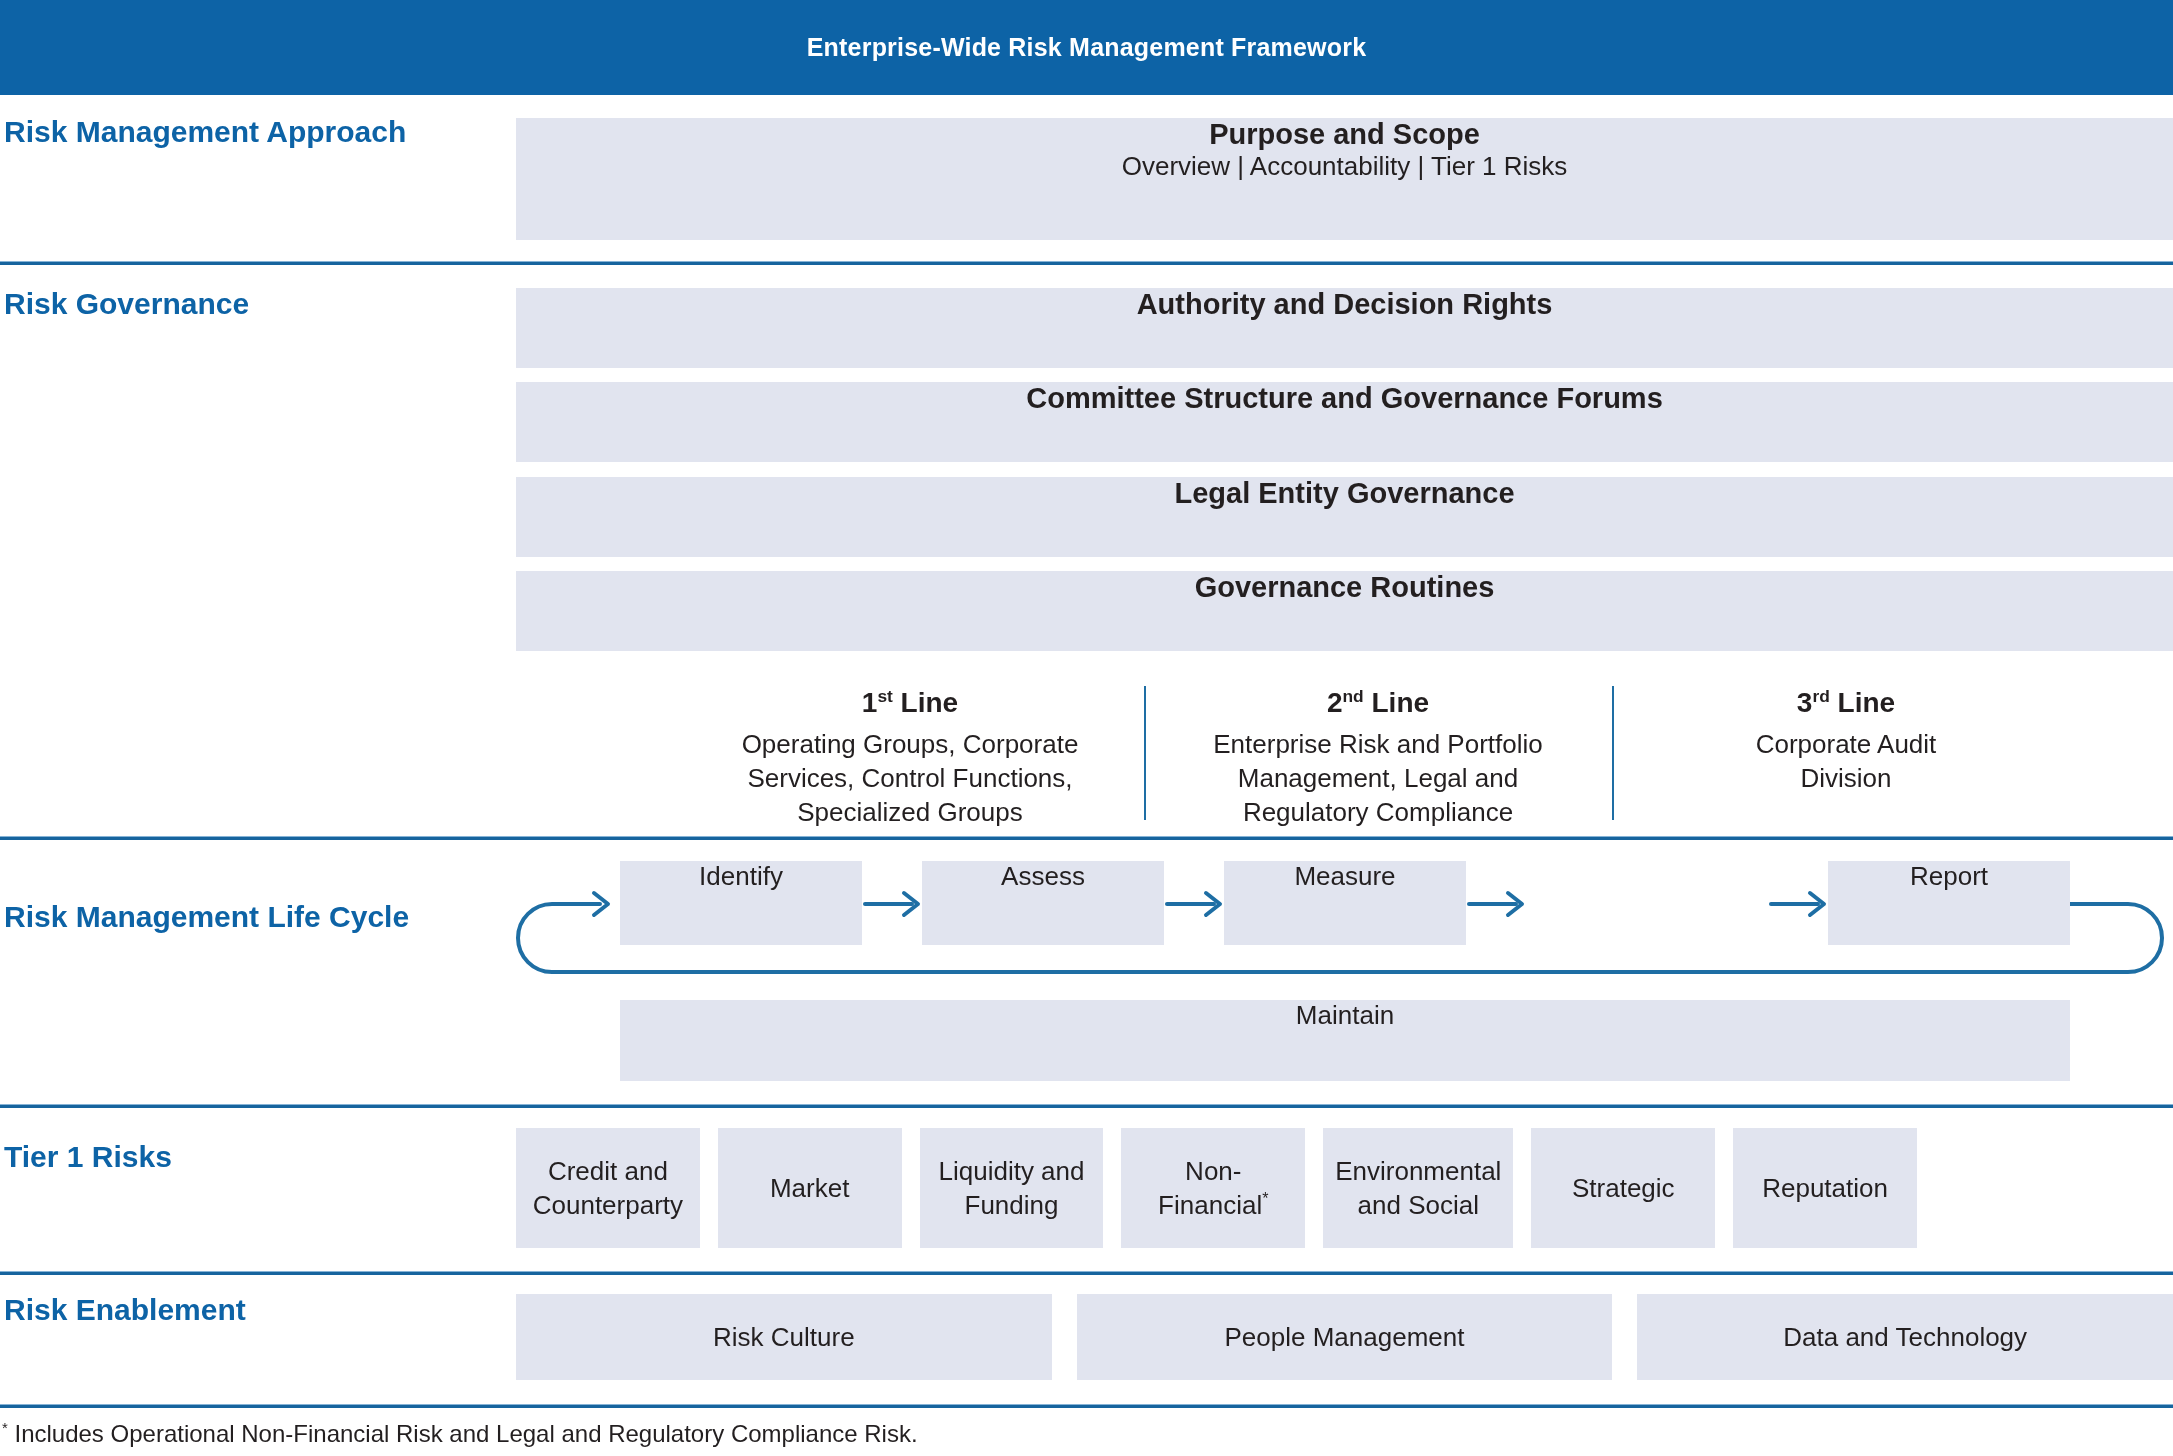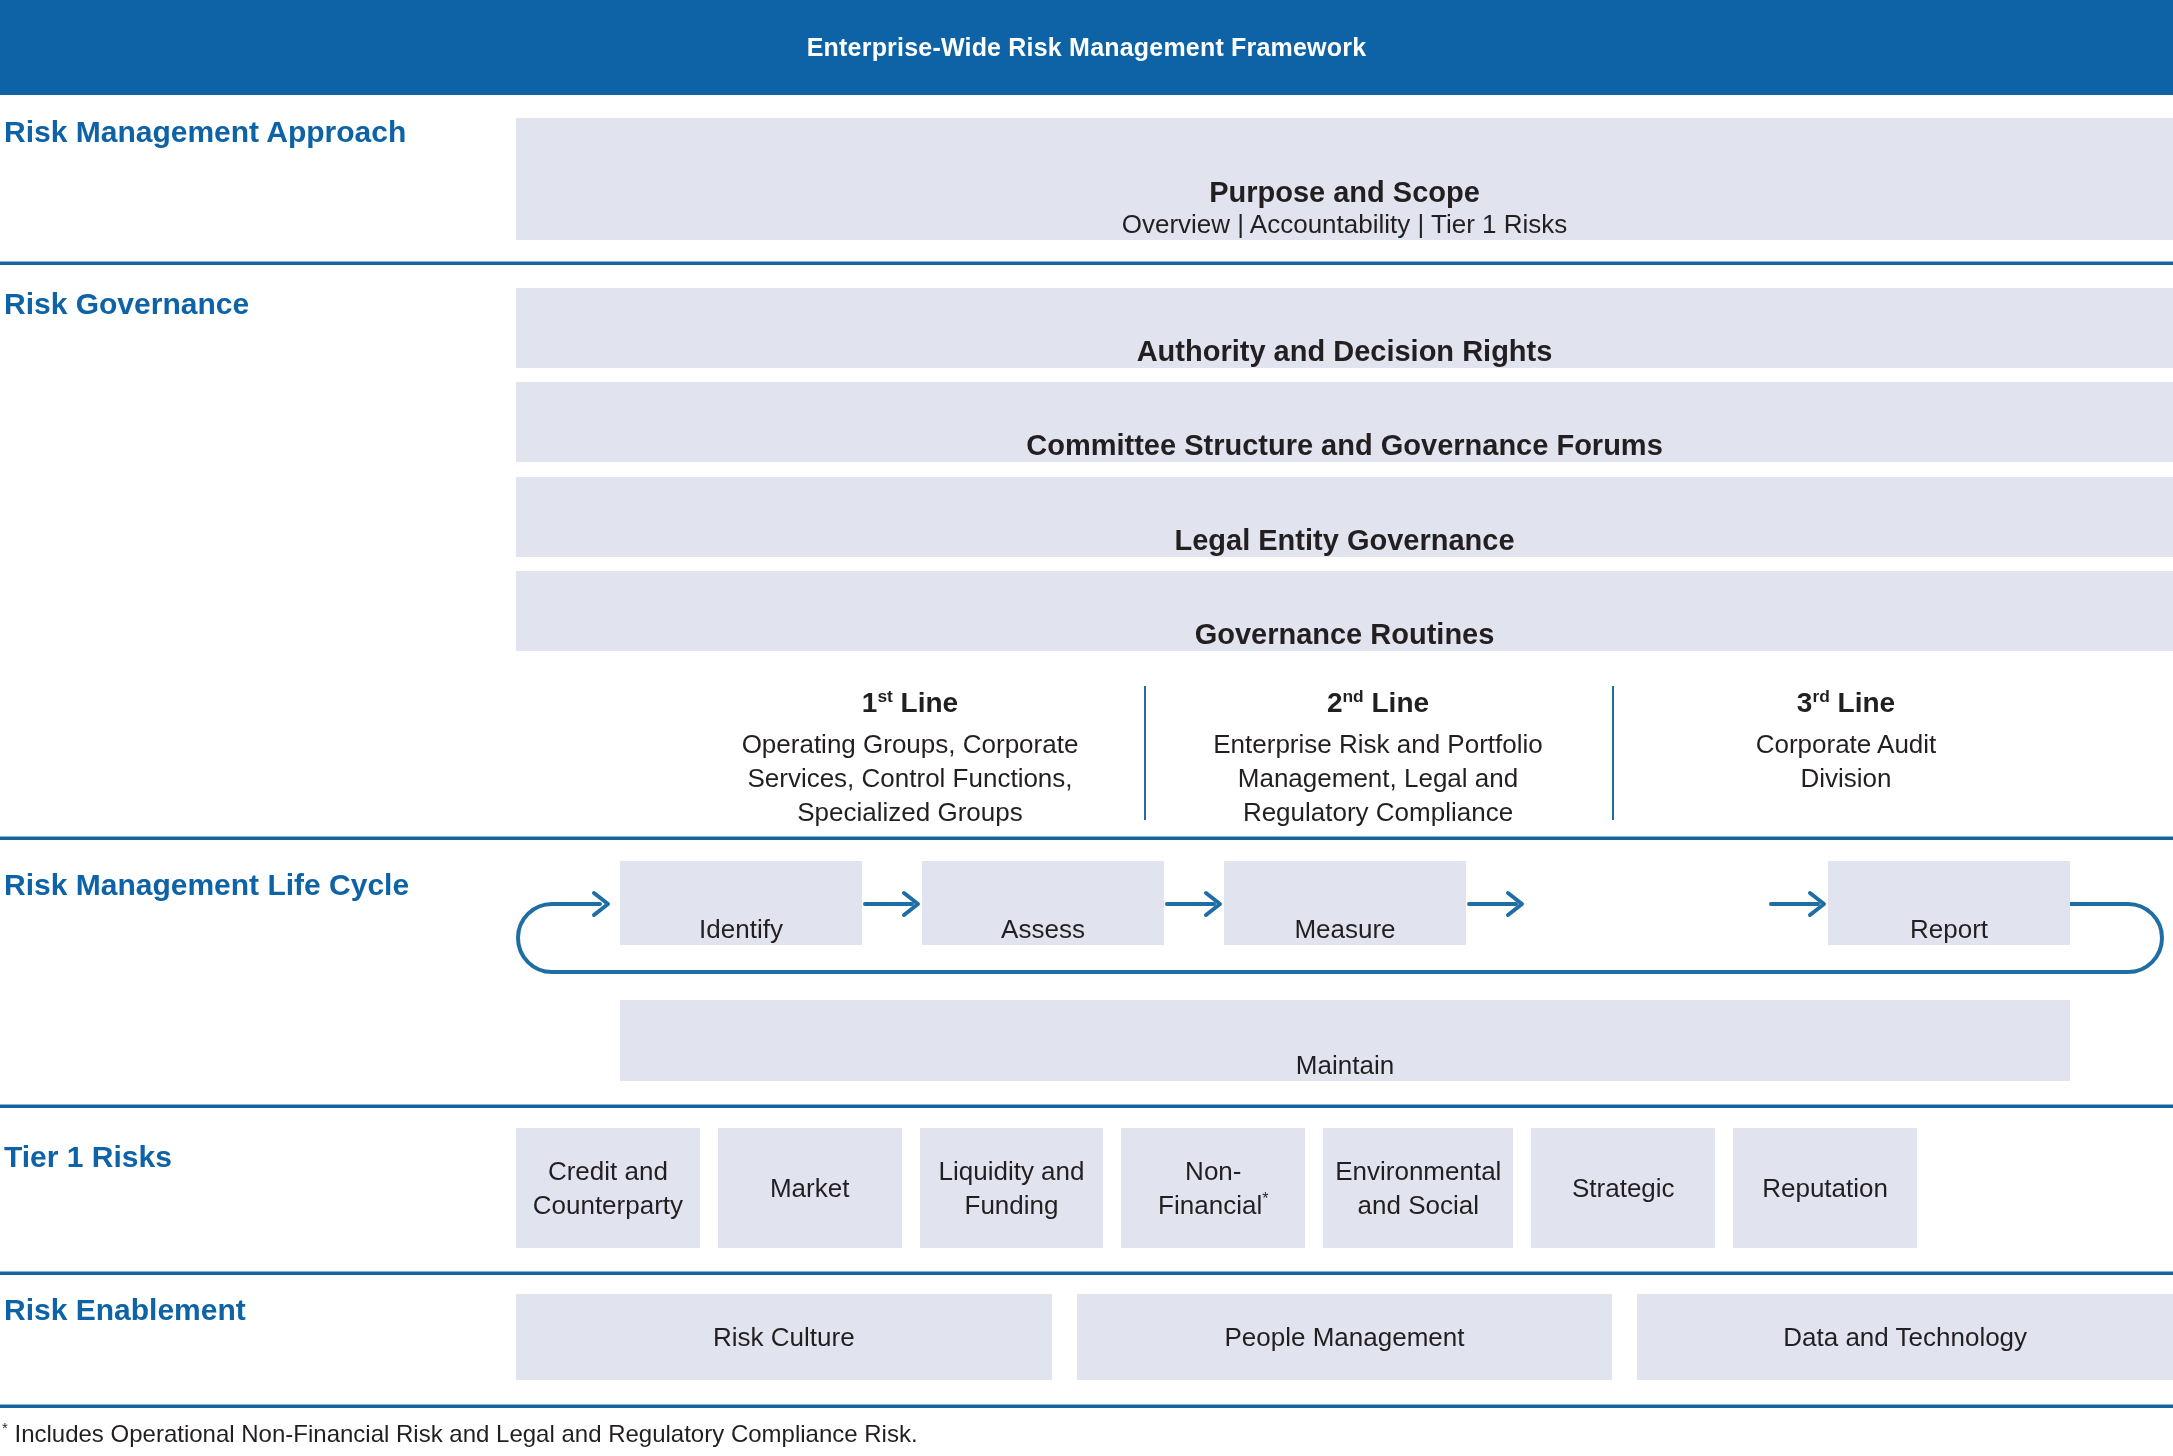--- a/index.html
+++ b/index.html
@@ -31,21 +31,21 @@
   }
   
   .section-label{
     position:absolute;left:4px;
     color:var(--brand-blue);font-size:30px;font-weight:bold;line-height:34px;
     white-space:nowrap;
   }
   
   .box{
     position:absolute;background:var(--box-fill);
-    display:flex;flex-direction:column;align-items:center;justify-content:flex-end;
+    display:flex;flex-direction:column;align-items:center;justify-content:flex-start;
     text-align:center;
   }
   .box .bold-title{font-size:29px;font-weight:bold;}
   .box .plain{font-size:26px;font-weight:normal;}
   
   .divider{
     position:absolute;left:0;width:2173px;height:3px;
     background:var(--divider-blue);
     border-top:1.5px solid var(--divider-light);
   }
@@ -93,21 +93,21 @@
     flex:1 1 0;background:var(--box-fill);
     display:flex;align-items:center;justify-content:center;text-align:center;
     font-size:26px;
   }
   
   .footnote{
     position:absolute;left:2px;top:1420px;font-size:24px;color:var(--ink);
   }
   .label-approach{top:115px;}
   .label-governance{top:287px;}
-  .label-lifecycle{top:868px;}
+  .label-lifecycle{top:900px;}
   .label-tier1{top:1140px;}
   .label-enablement{top:1293px;}
   .div1{top:261px;} .div2{top:836px;} .div3{top:1104px;} .div4{top:1271px;} .div5{top:1404px;}
 </style>
 </head>
 <body>
 
 <div class="canvas">
 
   <div class="header-bar">

